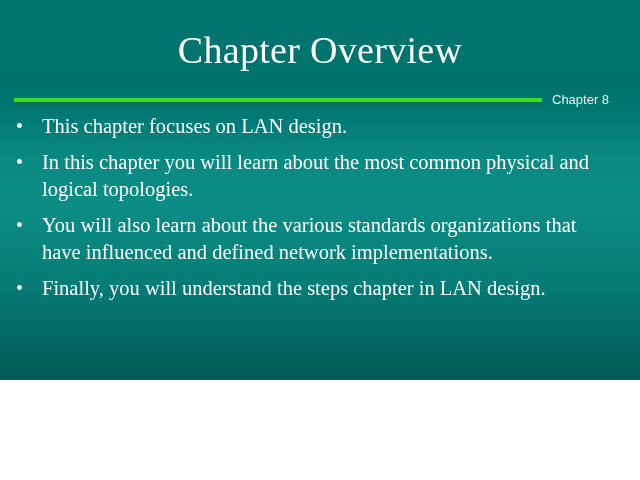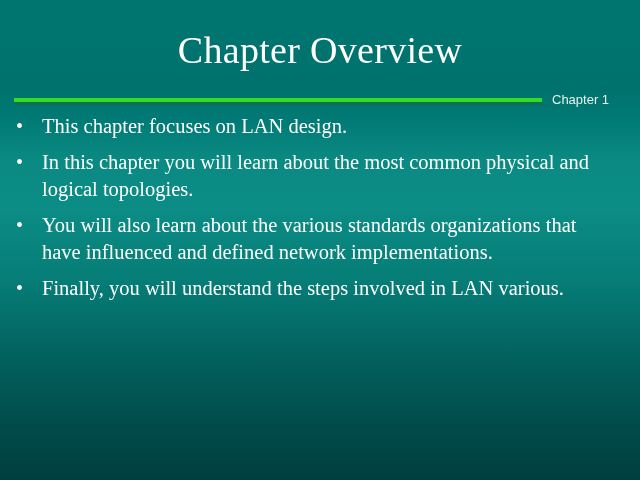--- a/index.html
+++ b/index.html
@@ -8,21 +8,21 @@
   }
   body {
     width: 640px;
     height: 480px;
     overflow: hidden;
     font-family: "Liberation Serif", serif;
   }
   .slide {
     position: relative;
     width: 640px;
-    height: 480px;
+    height: 380px;
     background: linear-gradient(to bottom,
         #00756f 0px,
         #00726d 90px,
         #017a75 120px,
         #0a8a82 160px,
         #0b8c84 210px,
         #067d77 280px,
         #02605d 360px,
         #004a49 430px,
         #003f40 480px);
@@ -108,39 +108,39 @@
 
 <div class="slide">
 
   <div class="title">Chapter Overview</div>
 
   <div class="rule-wrap">
     <div class="rule-top"></div>
     <div class="rule-bottom"></div>
   </div>
 
-  <div class="chapter-label">Chapter 1</div>
+  <div class="chapter-label">Chapter 8</div>
 
   <div class="bullets">
 
     <div class="bullet">
       <span class="dot">•</span>
       <span class="text">This chapter focuses on LAN design.</span>
     </div>
 
     <div class="bullet">
       <span class="dot">•</span>
       <span class="text">In this chapter you will learn about the most common physical and logical topologies.</span>
     </div>
 
     <div class="bullet">
       <span class="dot">•</span>
       <span class="text">You will also learn about the various standards organizations that have influenced and defined network implementations.</span>
     </div>
 
     <div class="bullet">
       <span class="dot">•</span>
-      <span class="text">Finally, you will understand the steps involved in LAN various.</span>
+      <span class="text">Finally, you will understand the steps chapter in LAN design.</span>
     </div>
 
   </div>
 
 </div>
 
 </body></html>

